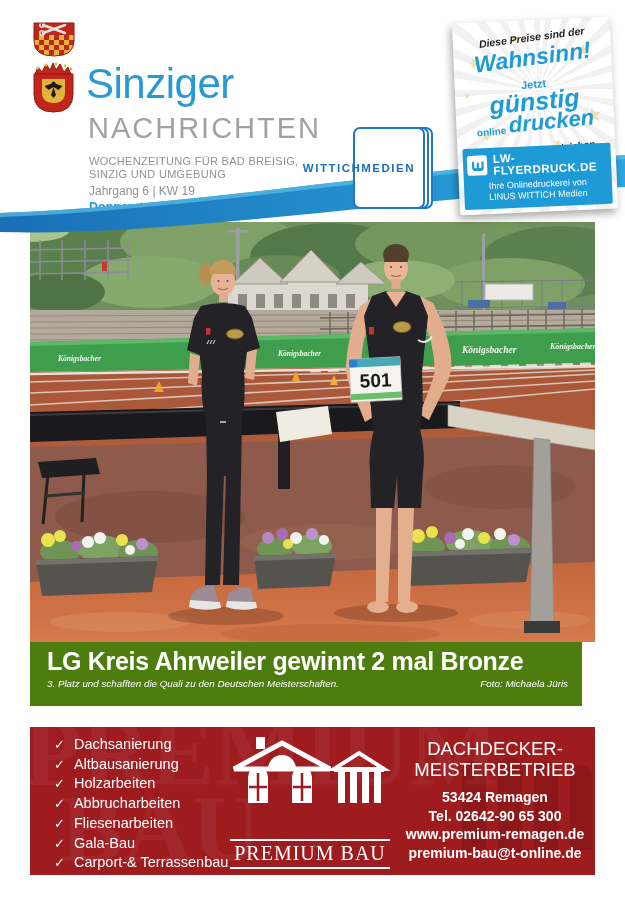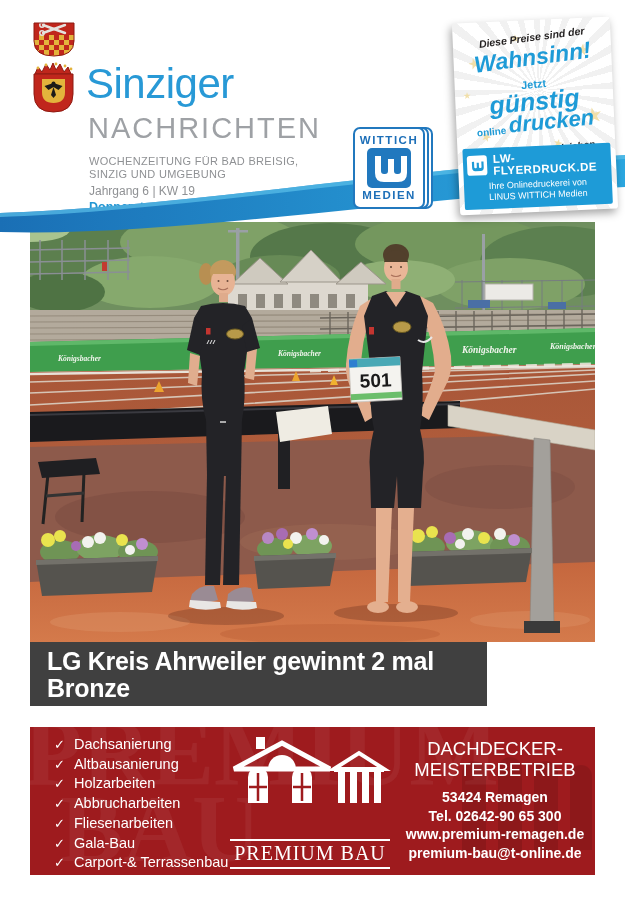--- a/index.html
+++ b/index.html
@@ -15,21 +15,21 @@
   .s1{top:155px;} .s2{top:168px;}
   .issue{position:absolute;left:89px;top:184px;font-size:12px;color:#8f9194;}
   .date{position:absolute;left:89px;top:200px;font-size:12.5px;font-weight:bold;color:#2196d3;}
 
   
   .wave{position:absolute;left:0;top:135px;width:625px;height:100px;z-index:3;pointer-events:none;}
 
   
   .wlogo{position:absolute;left:353px;top:127px;width:72px;height:82px;z-index:4;}
   .wlogo .layer{position:absolute;top:0;width:72px;height:82px;background:#fff;border:2.5px solid #2178be;border-radius:7px;box-sizing:border-box;}
-  .wlogo .l3{left:8px;} .wlogo .l2{left:4px;} .wlogo .l1{left:0;display:flex;flex-direction:column;align-items:center;justify-content:space-between;padding:5px 16px 6px;}
+  .wlogo .l3{left:8px;} .wlogo .l2{left:4px;} .wlogo .l1{left:0;display:flex;flex-direction:row;align-items:center;justify-content:flex-end;padding:5px 8px 6px;}
   .wlogo .wtxt{font-size:11.5px;font-weight:bold;color:#1d6fb8;letter-spacing:1.5px;}
 
   
   .flyer{position:absolute;left:456px;top:20px;width:158px;height:192px;background:#fff;border-radius:3px;
          transform:rotate(-2.5deg);box-shadow:-2px 4px 9px rgba(0,0,0,0.35);z-index:5;overflow:hidden;}
   .burst{position:absolute;inset:-30px;background:repeating-conic-gradient(from 8deg at 52% 40%,rgba(205,205,205,0.28) 0deg 5deg,rgba(255,255,255,0) 5deg 13deg);}
   .star{position:absolute;color:#f1dfa9;z-index:1;}
   .flyer .stack{position:relative;z-index:2;text-align:center;}
   .f1{margin-top:11px;font-size:10.5px;font-weight:bold;font-style:italic;color:#221f1f;transform:rotate(-5deg);}
   .f2{font-size:23px;font-weight:bold;font-style:italic;color:#1e9bd7;transform:rotate(-5deg);margin-top:1px;}
@@ -42,21 +42,21 @@
   .fblue{position:absolute;left:5px;right:5px;bottom:5px;background:#1e9bd7;border-radius:2px;padding:5px 4px 6px;z-index:2;}
   .fbrow{display:flex;align-items:center;justify-content:center;gap:6px;}
   .fbox{width:20px;height:20px;background:#fff;border-radius:3px;display:flex;align-items:center;justify-content:center;flex:0 0 auto;}
   .fdomain{color:#fff;font-weight:bold;font-size:11.5px;letter-spacing:0.5px;}
   .ffoot{margin-top:4px;color:#fff;font-size:9px;line-height:11px;text-align:center;}
 
   
   .photo{position:absolute;left:30px;top:222px;width:565px;height:420px;z-index:1;}
 
   
-  .caption{position:absolute;left:30px;top:642px;width:457px;height:64px;background:#404040;color:#fff;z-index:2;box-sizing:border-box;padding:6px 14px 0 17px;}
+  .caption{position:absolute;left:30px;top:642px;width:552px;height:64px;background:#4d7c0f;color:#fff;z-index:2;box-sizing:border-box;padding:6px 14px 0 17px;}
   .caption h1{margin:0;font-size:25px;line-height:27px;font-weight:bold;letter-spacing:-0.3px;}
   .capbody{margin-top:3px;font-size:9.8px;font-style:italic;line-height:11.5px;}
   .capline2{display:flex;justify-content:space-between;}
 
   
   .redad{position:absolute;left:30px;top:727px;width:565px;height:148px;background:#9e1b1e;overflow:hidden;z-index:2;}
   .wm{position:absolute;font-family:"Liberation Serif", serif;font-weight:bold;color:rgba(255,255,255,0.055);line-height:0.85;z-index:0;}
   .arch{position:absolute;background:rgba(0,0,0,0.10);border-radius:12px 12px 0 0;z-index:0;}
   .services{position:absolute;left:24px;top:8px;margin:0;padding:0;list-style:none;z-index:1;}
   .services li{display:flex;align-items:baseline;font-size:14.5px;line-height:18.7px;color:#fff;}

